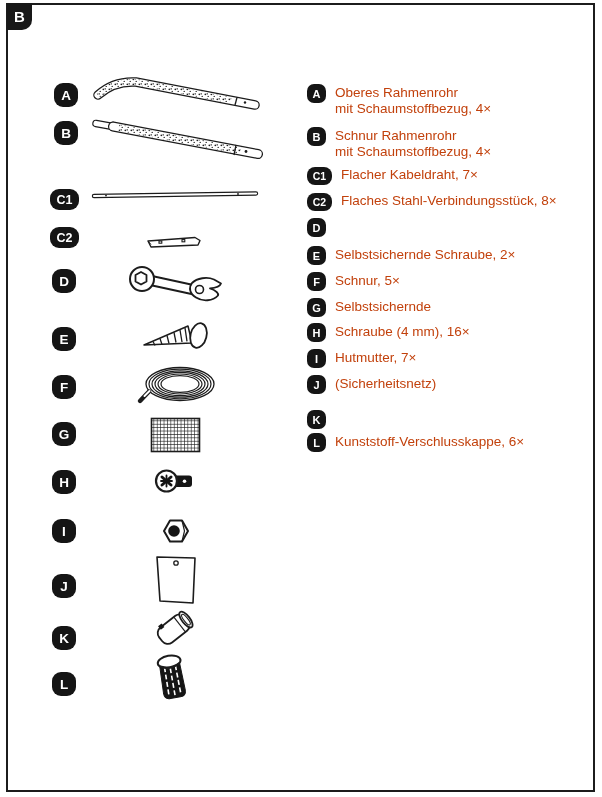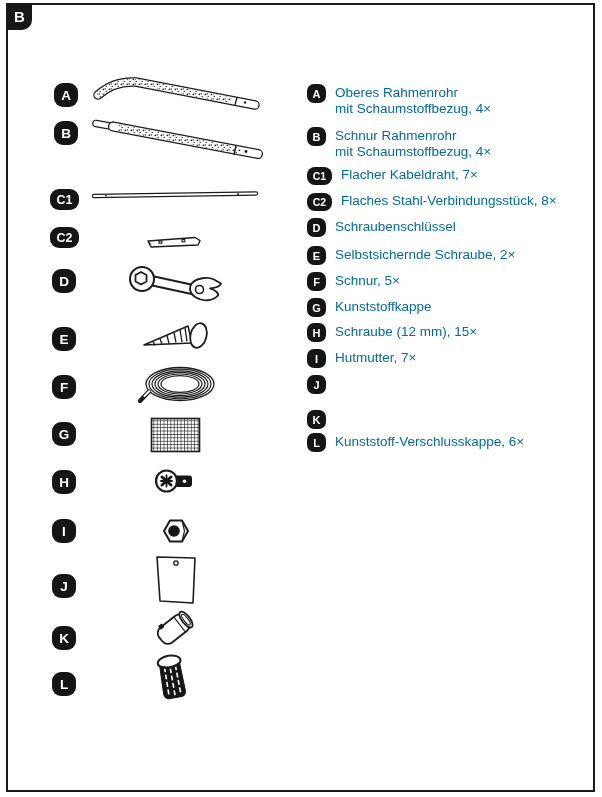--- a/index.html
+++ b/index.html
@@ -24,21 +24,21 @@
   .badge-lg-wide{width:29px;height:21px;border-radius:9px;font-size:12.5px;}
   .illus{position:absolute;}
   .legend-row{
     position:absolute;left:307px;display:flex;align-items:flex-start;gap:9px;width:286px;
   }
   .legend-badge{
     flex:none;width:19px;height:19px;border-radius:7px;background:#151515;color:#fff;
     font-weight:bold;font-size:11px;display:flex;align-items:center;justify-content:center;
   }
   .legend-badge.wide{width:25px;height:18px;border-radius:8px;font-size:10.5px;margin-top:1px;}
-  .legend-text{font-size:13.5px;line-height:15.5px;color:#0369a1;padding-top:1px;}
+  .legend-text{font-size:13.5px;line-height:15.5px;color:#c2410c;padding-top:1px;}
   svg{display:block;}
 </style>
 </head>
 <body>
 
 <div id="page">
   <div class="page-border"></div>
   <div class="section-tab">
     <span>B</span>
   </div>
@@ -241,23 +241,20 @@
         <span>C2</span>
       </div>
     <div class="legend-text">
       <div>Flaches Stahl-Verbindungsstück, 8×</div>
     </div>
   </div>
   <div class="legend-row" style="top:218px">
     <div class="legend-badge">
         <span>D</span>
       </div>
-    <div class="legend-text">
-      <div>Schraubenschlüssel</div>
-    </div>
   </div>
   <div class="legend-row" style="top:246px">
     <div class="legend-badge">
         <span>E</span>
       </div>
     <div class="legend-text">
       <div>Selbstsichernde Schraube, 2×</div>
     </div>
   </div>
   <div class="legend-row" style="top:272px">
@@ -266,44 +263,45 @@
       </div>
     <div class="legend-text">
       <div>Schnur, 5×</div>
     </div>
   </div>
   <div class="legend-row" style="top:298px">
     <div class="legend-badge">
         <span>G</span>
       </div>
     <div class="legend-text">
-      <div>Kunststoffkappe</div>
+      <div>Selbstsichernde</div>
     </div>
   </div>
   <div class="legend-row" style="top:323px">
     <div class="legend-badge">
         <span>H</span>
       </div>
     <div class="legend-text">
-      <div>Schraube (12 mm), 15×</div>
+      <div>Schraube (4 mm), 16×</div>
     </div>
   </div>
   <div class="legend-row" style="top:349px">
     <div class="legend-badge">
         <span>I</span>
       </div>
     <div class="legend-text">
       <div>Hutmutter, 7×</div>
     </div>
   </div>
   <div class="legend-row" style="top:375px">
     <div class="legend-badge">
         <span>J</span>
       </div>
     <div class="legend-text">
+      <div>(Sicherheitsnetz)</div>
     </div>
   </div>
   <div class="legend-row" style="top:410px">
     <div class="legend-badge">
         <span>K</span>
       </div>
   </div>
   <div class="legend-row" style="top:433px">
     <div class="legend-badge">
         <span>L</span>

